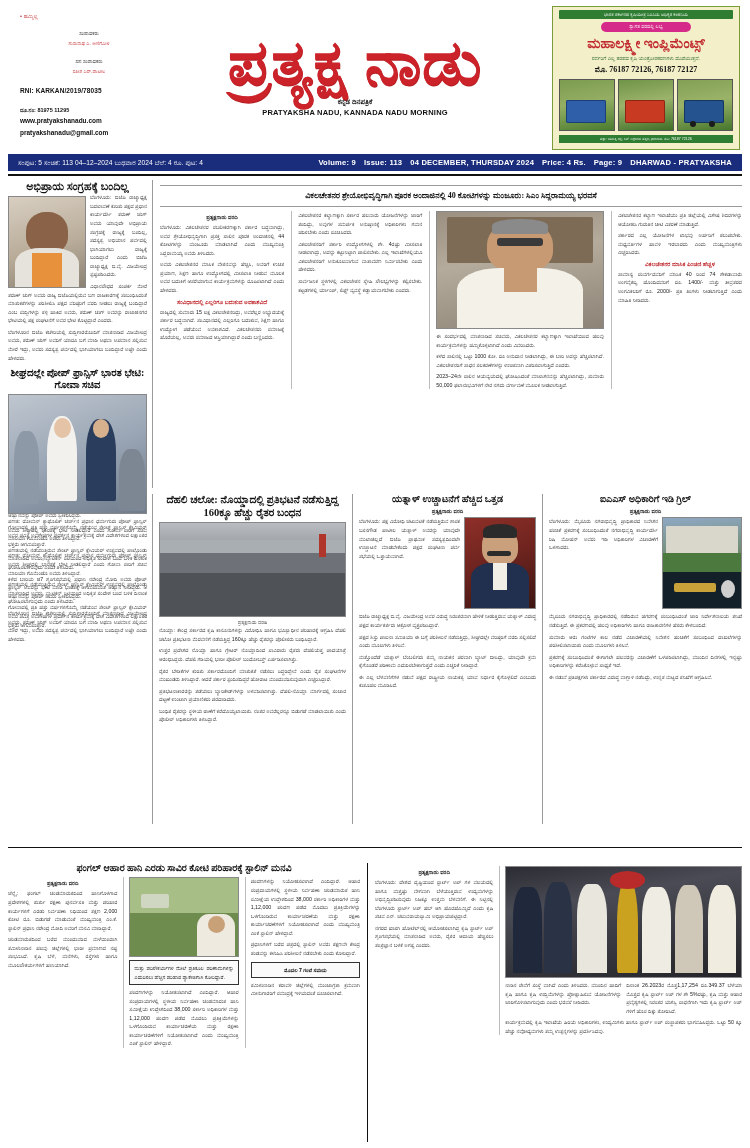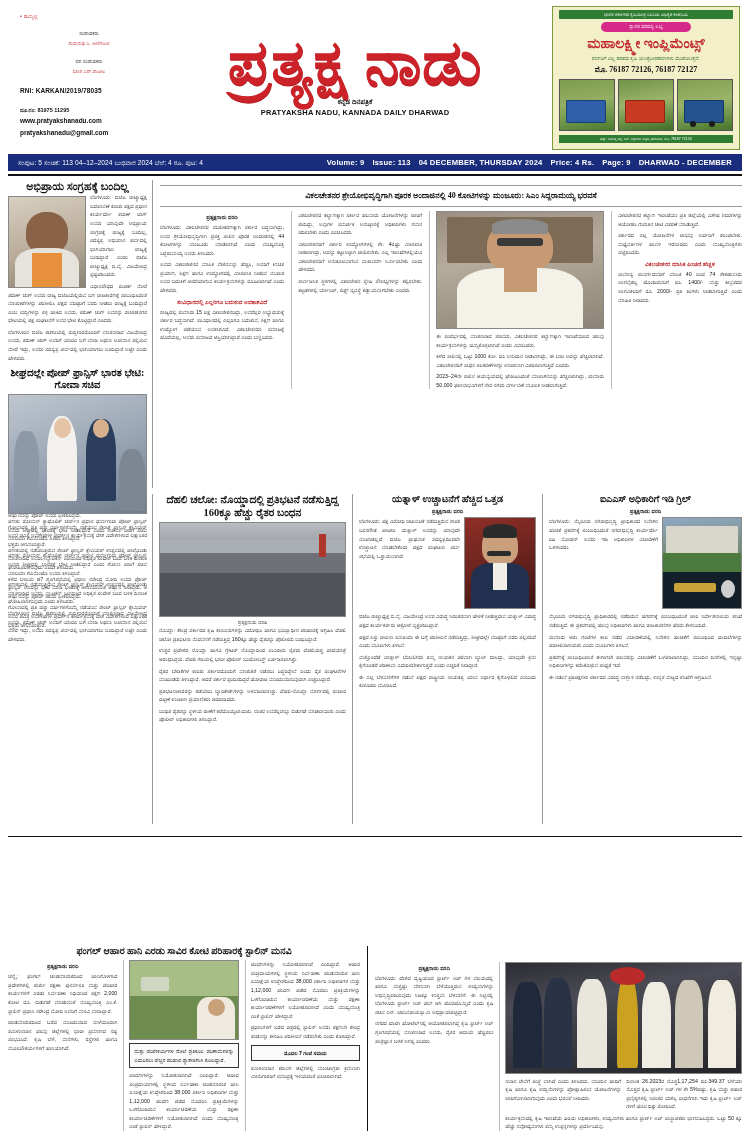--- a/index.html
+++ b/index.html
@@ -97,21 +97,21 @@
   
   .row2 { display:flex; margin-top:6px; height:330px; }
   .r2a { width:145px; border-right:1px solid #999; padding-right:5px; }
   .r2b { width:200px; border-right:1px solid #999; padding:0 6px; }
   .r2c { width:190px; border-right:1px solid #999; padding:0 6px; }
   .r2d { flex:1; padding-left:6px; }
   .h-mid { font-size:10.5px; line-height:1.2; text-align:center; }
   .h-sm  { font-size:9.5px; line-height:1.2; text-align:center; }
 
   
-  .row3 { display:flex; margin-top:12px; height:295px; border-top:1.5px solid #111; padding-top:4px;align-items:flex-end; }
+  .row3 { display:flex; margin-top:23px; height:295px; border-top:1.5px solid #111; padding-top:15px; }
   .r3a { width:360px; border-right:1.5px solid #111; padding-right:7px; }
   .r3b { flex:1; padding-left:7px; }
   .box-note { border:1px solid #333; padding:3px 4px; font-size:5.2px; line-height:1.6; text-align:justify; background:#fafafa; margin-bottom:3px; }
   .b3cols { display:flex; gap:6px; margin-top:3px; }
   .b3cols > div { flex:1; }
   .bl { border-left:1px solid #bbb; padding-left:5px; }
 </style>
 </head>
 <body>
 
@@ -133,21 +133,21 @@
       <div class="mh-contact">
         <div class="tiny">ದೂ.ನಂ: 81975 11295</div>
         <div>www.pratyakshanadu.com</div>
         <div>pratyakshanadu@gmail.com</div>
       </div>
     </div>
 
     <div class="mast-center">
       <div class="mast-title">ಪ್ರತ್ಯಕ್ಷ ನಾಡು</div>
       <div class="mast-sub-kn">ಕನ್ನಡ ದಿನಪತ್ರಿಕೆ</div>
-      <div class="mast-sub-en">PRATYAKSHA NADU, KANNADA DAILY DHARWAD</div>
+      <div class="mast-sub-en">PRATYAKSHA NADU, KANNADA NADU MORNING</div>
     </div>
 
     <div class="mast-right">
       <div class="ad-box">
         <div class="ad-top">ಭಾರತ ಸರ್ಕಾರದ ಕೃಷಿಯಂತ್ರ ಸಿಪಿಸಿಯ ಅಧಿಕೃತ ಕಂಪನಿಯ</div>
         <div class="ad-pink">ಸ್ವಾಗತ ದರದಲ್ಲಿ ಲಭ್ಯ</div>
         <div class="ad-name">ಮಹಾಲಕ್ಷ್ಮೀ ಇಂಪ್ಲಿಮೆಂಟ್ಸ್</div>
         <div class="ad-tag">ಸರ್ವರಿಗೆ ಎಲ್ಲ ತರಹದ ಕೃಷಿ ಯಂತ್ರೋಪಕರಣಗಳು ದೊರೆಯುತ್ತವೆ.</div>
         <div class="ad-phone">ಮೊ. 76187 72126, 76187 72127</div>
         <div class="ad-imgs">
@@ -170,21 +170,21 @@
   </div>
 
   <div class="volbar">
     <span class="kn">ಸಂಪುಟ: 5   ಸಂಚಿಕೆ: 113   04–12–2024 ಬುಧವಾರ 2024   ಬೆಲೆ: 4 ರೂ.   ಪುಟ: 4</span>
     <span class="sp"></span>
     <span class="en">Volume: 9</span>
     <span class="en">Issue: 113</span>
     <span class="en">04 DECEMBER, THURSDAY 2024</span>
     <span class="en">Price: 4 Rs.</span>
     <span class="en">Page: 9</span>
-    <span class="en">DHARWAD - DECEMBER</span>
+    <span class="en">DHARWAD - PRATYAKSHA</span>
   </div>
   <div class="rule-thick"></div>
 
   <div class="main">
 
     <div class="col-left">
       <div class="hl-black" style="font-size:11px;line-height:1.2;text-align:center">ಅಭಿಪ್ರಾಯ ಸಂಗ್ರಹಕ್ಕೆ ಬಂದಿಲ್ಲ</div>
       <div class="photo ph-person" style="width:78px;float:left;margin:3px 4px 2px 0">
         <div class="figure" style="left:22%;top:16%;width:56%;height:46%;background:#8a6247;border-radius:46% 46% 38% 38%"></div>
         <div class="figure" style="left:8%;top:56%;width:84%;height:46%;background:#e6e3dd;border-radius:38% 38% 0 0"></div>

